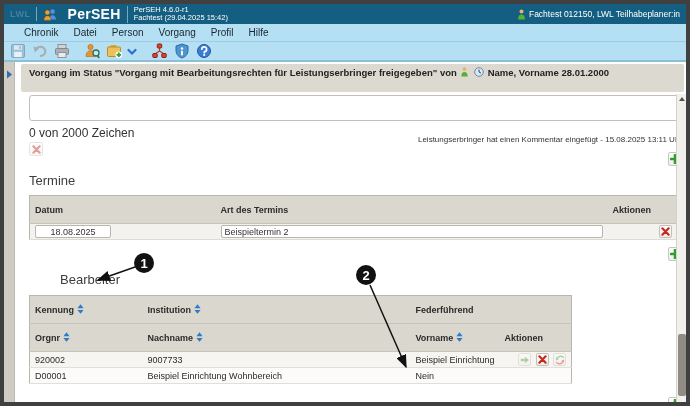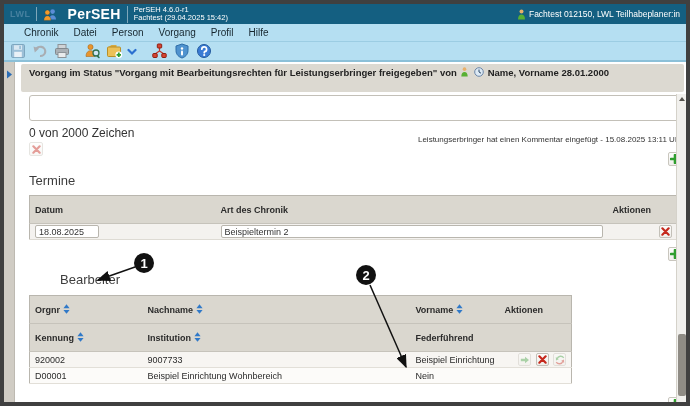--- a/index.html
+++ b/index.html
@@ -57,21 +57,21 @@
   th.act, td.act { text-align:right; }
   .t-termine td { background:#f4f2ef; border-bottom:1px solid #dedbd4; }
   .t-bearbeiter td { border-bottom:1px solid #e2dfd8; height:17px; }
   .row-a td { background:#f7f5f2; }
   .row-b td { background:#fcfbf9; }
   .row-c td { background:#efede9; border-top:1px solid #c6c3bb; }
   .row-d td { background:#f2f0ec; }
   .sort { display:inline-block; vertical-align:-1px; margin-left:3px; }
 
   input.cell-input { height:13px; border:1px solid #b9b6ae; border-radius:2px; background:#fff; font-family:"Liberation Sans",sans-serif; font-size:9px; padding:0 3px; color:#333; }
-  .w-date { width:64px; }
+  .w-date { width:76px;text-align:center; }
   .w-art { width:382px; }
 
   .act-btn { width:13px; height:13px; border:1px solid #c3c0b8; border-radius:2px; background:linear-gradient(#fdfdfc,#efeeea); display:inline-flex; align-items:center; justify-content:center; padding:0; cursor:pointer; vertical-align:middle; margin-left:2px; }
   .act-btn.disabled { opacity:.4; cursor:default; }
 
   
   .scrollbar { position:absolute; right:0; top:32px; width:10px; height:316px; background:#f1f0ed; border-left:1px solid #d5d2ca; }
   .sb-btn { position:absolute; left:0; width:10px; height:10px; display:flex; align-items:center; justify-content:center; cursor:pointer; }
   .sb-up { top:0; } .sb-down { bottom:0; }
   .tri-up { width:0; height:0; border-left:3px solid transparent; border-right:3px solid transparent; border-bottom:4px solid #55534e; }
@@ -235,21 +235,21 @@
       <h3 class="sec h-termine">Termine</h3>
       <table class="grid t-termine">
         <colgroup>
             <col style="width:186px">
             <col>
             <col style="width:70px">
           </colgroup>
         <tbody>
             <tr>
           <th>Datum</th>
-          <th>Art des Chronik</th>
+          <th>Art des Termins</th>
           <th class="act">Aktionen</th>
         </tr>
         <tr>
           <td><input class="cell-input w-date" value="18.08.2025" style=""></td>
           <td><input class="cell-input w-art" value="Beispieltermin 2" style=""></td>
           <td class="act"><button class="act-btn">
                   <svg width="9" height="9" viewBox="0 0 10 10">
                     <path d="M1.5 1.5 L8.5 8.5 M8.5 1.5 L1.5 8.5" stroke="#c5281c" stroke-width="2.4" stroke-linecap="round"></path>
                   </svg>
                 </button></td>
@@ -265,45 +265,45 @@
       <h3 class="sec h-bearbeiter">Bearbeiter</h3>
       <table class="grid t-bearbeiter">
         <colgroup>
             <col style="width:113px">
             <col style="width:268px">
             <col>
             <col style="width:72px">
           </colgroup>
         <tbody>
             <tr>
-          <th><span>Orgnr</span><span class="sort"><svg width="7" height="10" viewBox="0 0 8 11">
-                    <path d="M4 0 L7.5 4.5 H.5 Z" fill="#3079c8"></path>
-                    <path d="M4 11 L7.5 6.5 H.5 Z" fill="#3079c8"></path>
-                  </svg></span></th>
-          <th><span>Nachname</span><span class="sort"><svg width="7" height="10" viewBox="0 0 8 11">
-                    <path d="M4 0 L7.5 4.5 H.5 Z" fill="#3079c8"></path>
-                    <path d="M4 11 L7.5 6.5 H.5 Z" fill="#3079c8"></path>
-                  </svg></span></th>
-          <th><span>Vorname</span><span class="sort"><svg width="7" height="10" viewBox="0 0 8 11">
-                    <path d="M4 0 L7.5 4.5 H.5 Z" fill="#3079c8"></path>
-                    <path d="M4 11 L7.5 6.5 H.5 Z" fill="#3079c8"></path>
-                  </svg></span></th>
-          <th class="act">Aktionen</th>
-        </tr>
-        <tr>
           <th><span>Kennung</span><span class="sort"><svg width="7" height="10" viewBox="0 0 8 11">
                     <path d="M4 0 L7.5 4.5 H.5 Z" fill="#3079c8"></path>
                     <path d="M4 11 L7.5 6.5 H.5 Z" fill="#3079c8"></path>
                   </svg></span></th>
           <th><span>Institution</span><span class="sort"><svg width="7" height="10" viewBox="0 0 8 11">
                     <path d="M4 0 L7.5 4.5 H.5 Z" fill="#3079c8"></path>
                     <path d="M4 11 L7.5 6.5 H.5 Z" fill="#3079c8"></path>
                   </svg></span></th>
           <th>Federführend</th>
           <th class="act"></th>
+        </tr>
+        <tr>
+          <th><span>Orgnr</span><span class="sort"><svg width="7" height="10" viewBox="0 0 8 11">
+                    <path d="M4 0 L7.5 4.5 H.5 Z" fill="#3079c8"></path>
+                    <path d="M4 11 L7.5 6.5 H.5 Z" fill="#3079c8"></path>
+                  </svg></span></th>
+          <th><span>Nachname</span><span class="sort"><svg width="7" height="10" viewBox="0 0 8 11">
+                    <path d="M4 0 L7.5 4.5 H.5 Z" fill="#3079c8"></path>
+                    <path d="M4 11 L7.5 6.5 H.5 Z" fill="#3079c8"></path>
+                  </svg></span></th>
+          <th><span>Vorname</span><span class="sort"><svg width="7" height="10" viewBox="0 0 8 11">
+                    <path d="M4 0 L7.5 4.5 H.5 Z" fill="#3079c8"></path>
+                    <path d="M4 11 L7.5 6.5 H.5 Z" fill="#3079c8"></path>
+                  </svg></span></th>
+          <th class="act">Aktionen</th>
         </tr>
         <tr class="row-a">
           <td>920002</td>
           <td>9007733</td>
           <td>Beispiel Einrichtung</td>
           <td class="act">
             <button class="act-btn disabled">
                   <svg width="10" height="10" viewBox="0 0 12 12">
                     <path d="M1 4.5 h5 V2 l4.8 4 L6 10 V7.5 H1 Z" fill="#3a9c3a"></path>
                   </svg>

